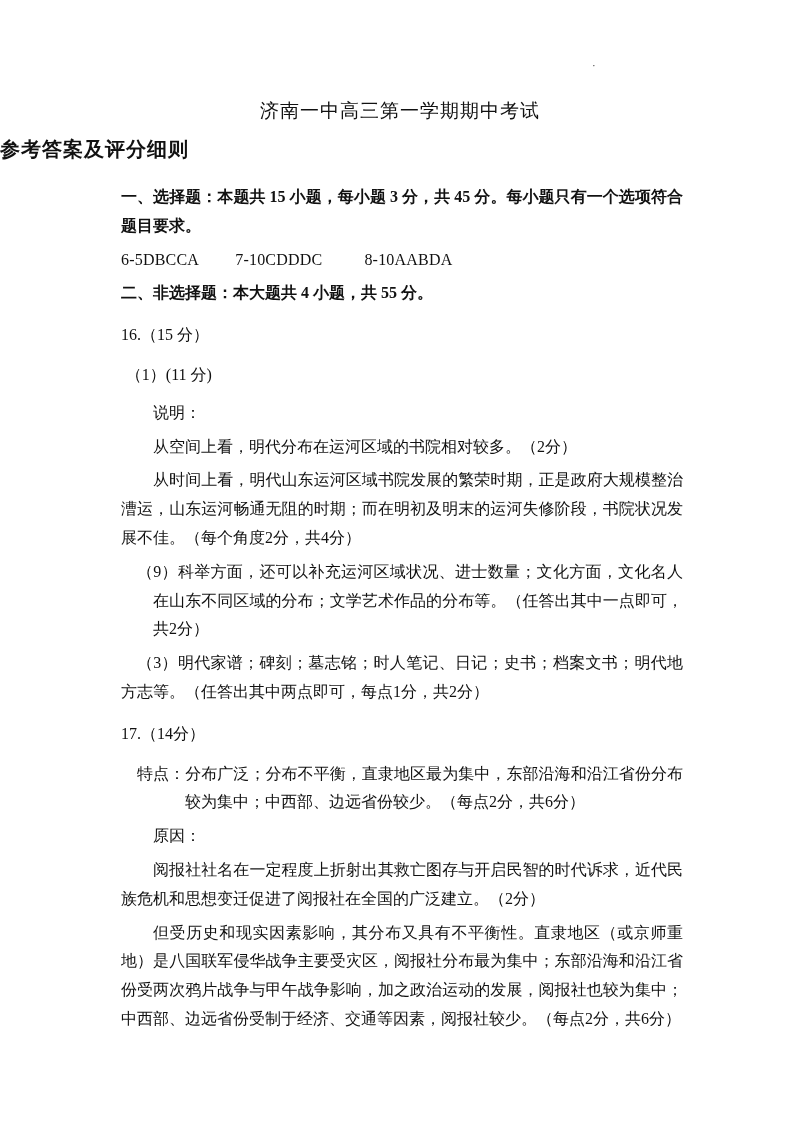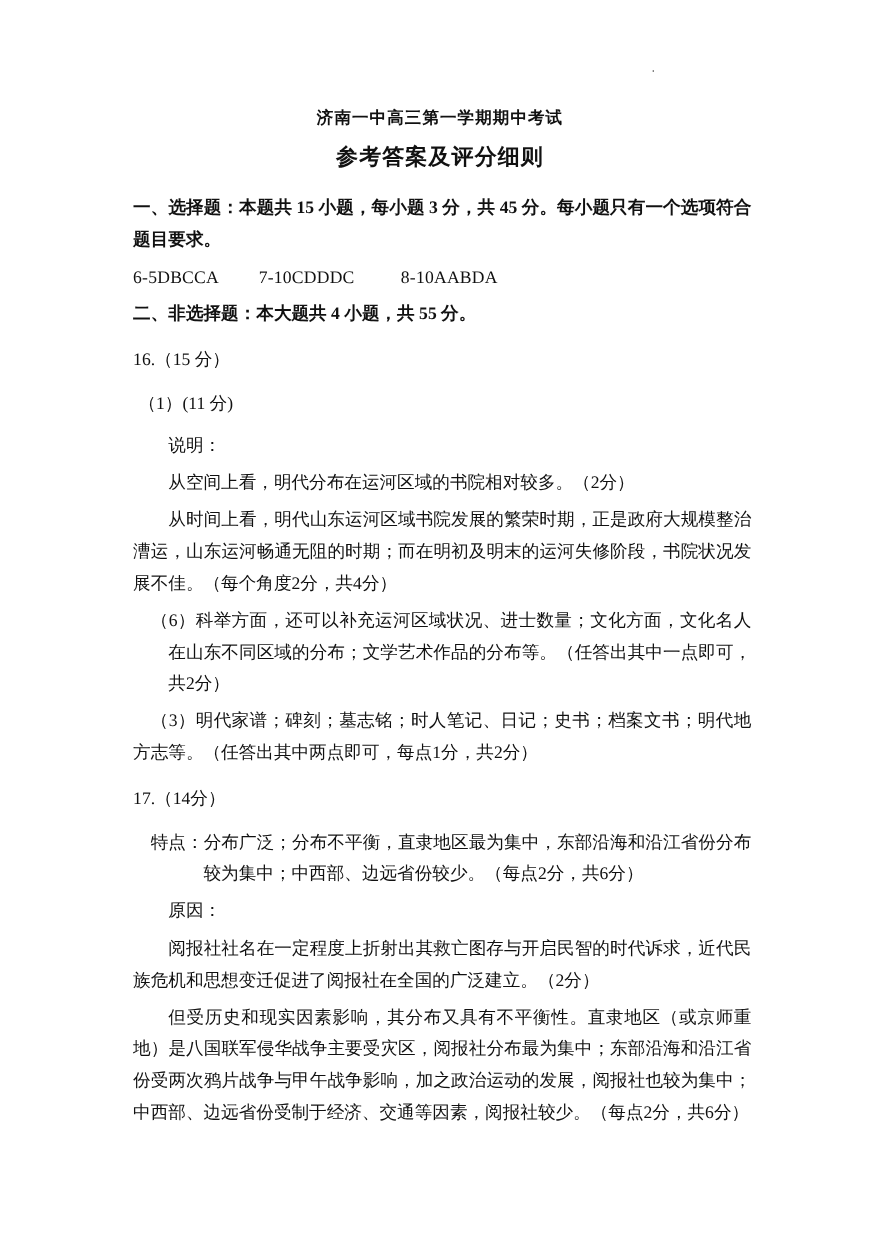--- a/index.html
+++ b/index.html
@@ -21,27 +21,26 @@
     position: absolute;
     left: 592px;
     top: 60px;
     font-size: 11px;
     color: #333;
     line-height: 1;
   }
   .doc-title {
     margin: 0 0 12px 0;
     text-align: center;
-    font-size: 15px;
-    font-weight: bold;
+    font-size: 19px;
+    font-weight: normal;
     letter-spacing: 1px;
   }
   .doc-subtitle {
     margin: 0 0 20px 0;
-    text-align: center;
     font-size: 20px;
     font-weight: bold;
     letter-spacing: 1px;
   }
   .content {
     margin-left: 121px;
     width: 562px;
     font-size: 16px;
     line-height: 1.8;
     text-align: justify;
@@ -105,21 +104,21 @@
     <p class="part-label">（1）(11 分)</p>
 
 
     <p class="indent-2">说明：</p>
 
     <p class="indent-2">从空间上看，明代分布在运河区域的书院相对较多。（2分）</p>
 
     <p class="indent-2">从时间上看，明代山东运河区域书院发展的繁荣时期，正是政府大规模整治漕运，山东运河畅通无阻的时期；而在明初及明末的运河失修阶段，书院状况发展不佳。（每个角度2分，共4分）</p>
 
 
-    <p class="hang-sub">（6）科举方面，还可以补充运河区域状况、进士数量；文化方面，文化名人在山东不同区域的分布；文学艺术作品的分布等。（任答出其中一点即可，共2分）</p>
+    <p class="hang-sub">（9）科举方面，还可以补充运河区域状况、进士数量；文化方面，文化名人在山东不同区域的分布；文学艺术作品的分布等。（任答出其中一点即可，共2分）</p>
 
     <p class="indent-1">（3）明代家谱；碑刻；墓志铭；时人笔记、日记；史书；档案文书；明代地方志等。（任答出其中两点即可，每点1分，共2分）</p>
 
     <p class="q-label">17.（14分）</p>
 
     <p class="hang-feat">特点：分布广泛；分布不平衡，直隶地区最为集中，东部沿海和沿江省份分布较为集中；中西部、边远省份较少。（每点2分，共6分）</p>
 
     <p class="indent-2">原因：</p>
 
     <p class="indent-2">阅报社社名在一定程度上折射出其救亡图存与开启民智的时代诉求，近代民族危机和思想变迁促进了阅报社在全国的广泛建立。（2分）</p>

